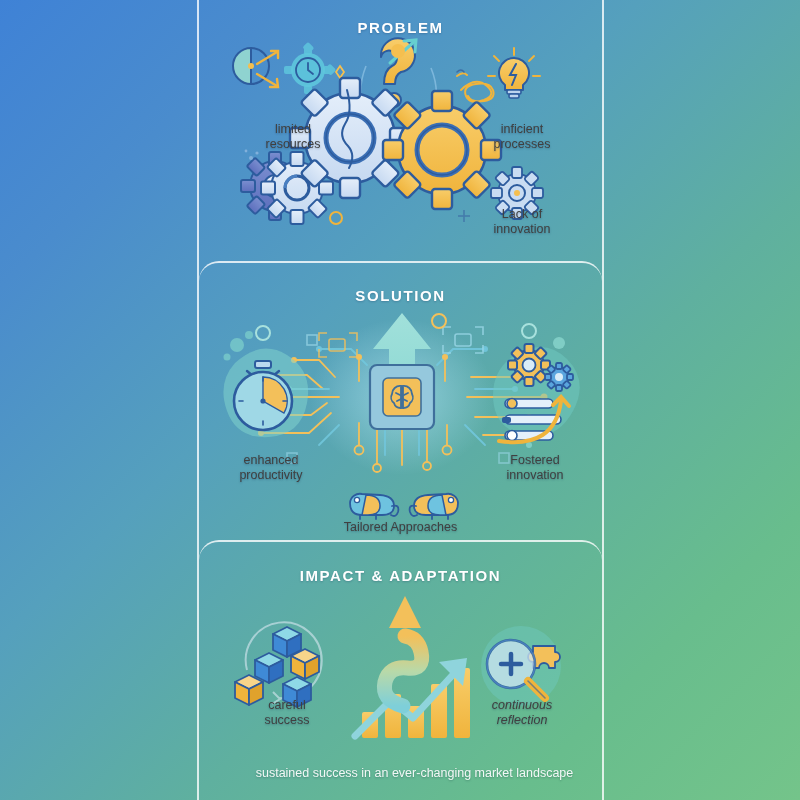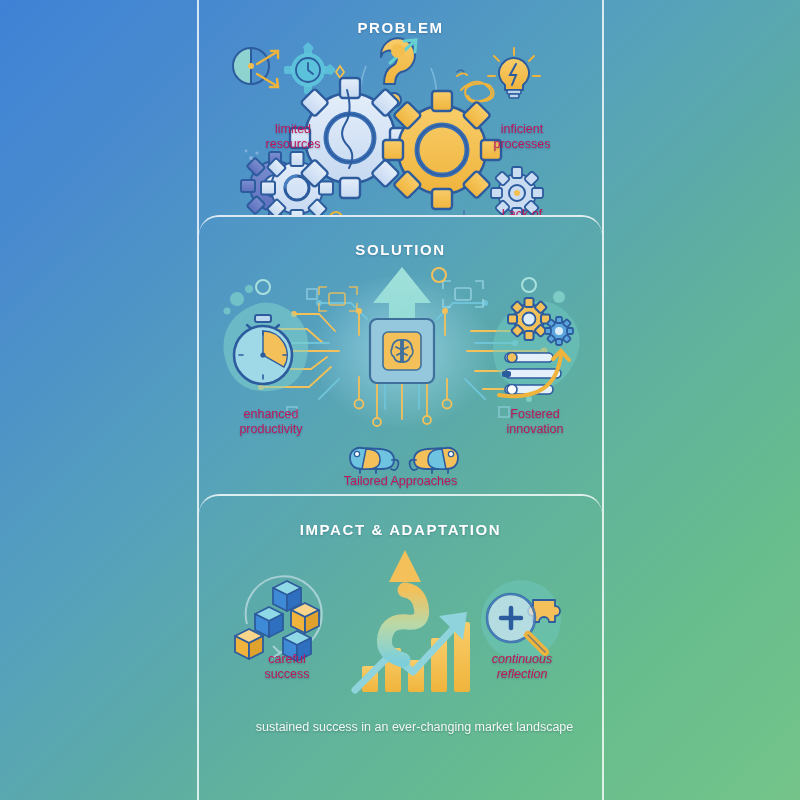--- a/index.html
+++ b/index.html
@@ -14,35 +14,35 @@
   
   .column{
     position:absolute;left:197px;top:0;width:407px;height:800px;
     display:flex;flex-direction:column;
     border-left:2px solid rgba(255,255,255,.78);
     border-right:2px solid rgba(255,255,255,.78);
     box-sizing:border-box;
   }
   .panel{position:relative;box-sizing:border-box;overflow:hidden;}
   .panel + .panel{border-top:2px solid rgba(255,255,255,.80);border-radius:20px;}
-  .p-problem{height:215px;text-decoration:underline;}
+  .p-problem{height:261px;text-decoration:underline;}
   .p-solution{height:279px;}
   .p-impact{height:260px;}
 
   .panel-title{
     position:absolute;left:0;right:0;text-align:center;
     color:#ffffff;font-weight:bold;letter-spacing:1.6px;
     font-size:15px;text-shadow:0 1px 2px rgba(20,50,90,.28);
   }
   .p-problem .panel-title{top:19px;}
   .p-solution .panel-title{top:24px;}
   .p-impact .panel-title{top:25px;}
 
   .label{
-    position:absolute;text-align:center;color:#be185d;
+    position:absolute;text-align:center;color:#404040;
     font-size:12.5px;line-height:15px;
     text-shadow:0 1px 2px rgba(20,50,90,.35);
     white-space:pre-line;
   }
   .caption{
     position:absolute;left:0;right:0;bottom:20px;text-align:center;
     color:#f2f8f6;font-size:12.5px;
     text-shadow:0 1px 2px rgba(20,60,60,.35);
     padding-left:28px;
   }

